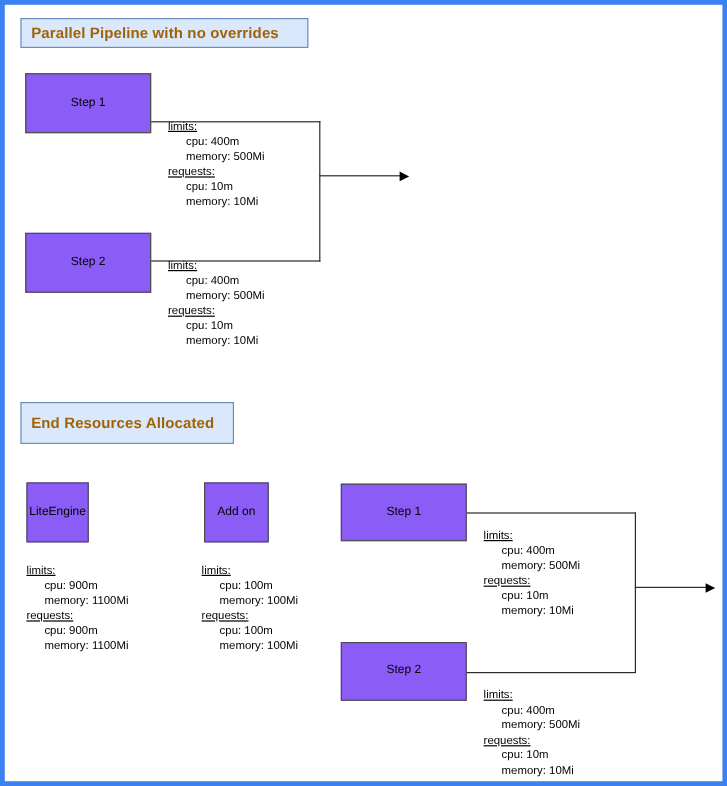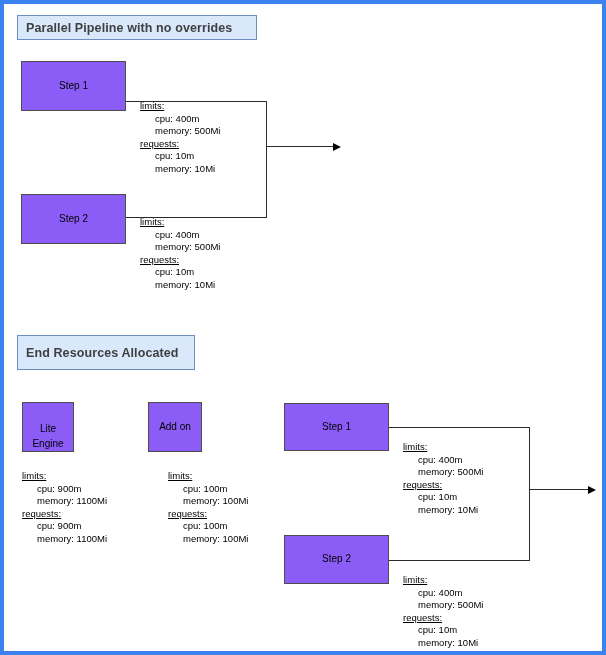--- a/index.html
+++ b/index.html
@@ -23,21 +23,21 @@
     position: absolute;
     left: 0; top: 0;
     width: 598px; height: 647px;
   }
 
   
   .badge {
     position: absolute;
     background: #dae8fc;
     border: 1px solid #6c8ebf;
-    color: #404040;
+    color: #a16207;
     font-weight: bold;
     font-size: 12.5px;
     letter-spacing: 0.1px;
     display: flex;
     align-items: center;
     padding-left: 8px;
     white-space: nowrap;
   }
 
   
@@ -121,35 +121,35 @@
     <span class="v">memory: 500Mi</span>
     <span class="k">requests:</span>
     <span class="v">cpu: 10m</span>
     <span class="v">memory: 10Mi</span>
   </div>
 
   <div class="badge" style="left:13px; top:331px; width:178px; height:35px;">
     <span>End Resources Allocated</span>
   </div>
 
-  <div class="node" style="left:18px; top:398px; width:52px; height:50px; flex-direction:column;justify-content:flex-end;">
+  <div class="node" style="left:18px; top:398px; width:52px; height:50px; flex-direction:row;">
     <span>Lite</span>
     <span>Engine</span>
   </div>
 
   <div class="spec" style="left:18px; top:466px;">
     <span class="k">limits:</span>
     <span class="v">cpu: 900m</span>
     <span class="v">memory: 1100Mi</span>
     <span class="k">requests:</span>
     <span class="v">cpu: 900m</span>
     <span class="v">memory: 1100Mi</span>
   </div>
 
-  <div class="node" style="left:144px; top:398px; width:54px; height:50px;">
+  <div class="node" style="left:166px; top:398px; width:54px; height:50px;">
     <span>Add on</span>
   </div>
 
   <div class="spec" style="left:164px; top:466px;">
     <span class="k">limits:</span>
     <span class="v">cpu: 100m</span>
     <span class="v">memory: 100Mi</span>
     <span class="k">requests:</span>
     <span class="v">cpu: 100m</span>
     <span class="v">memory: 100Mi</span>

